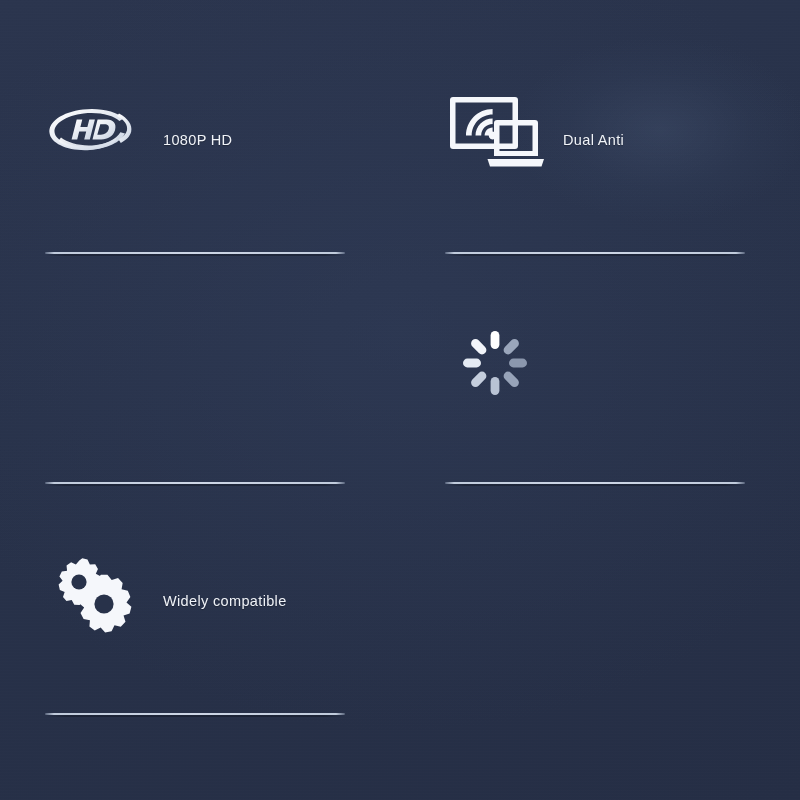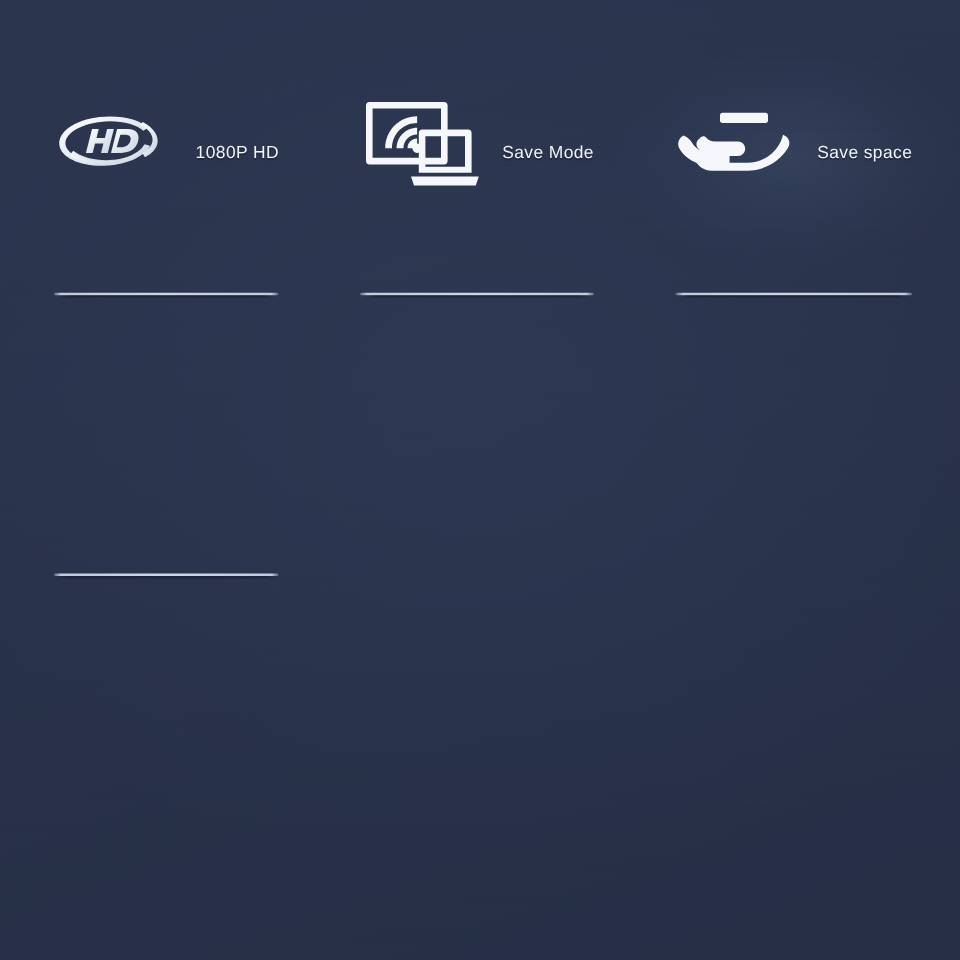--- a/index.html
+++ b/index.html
@@ -39,24 +39,24 @@
       repeating-linear-gradient(0deg,  rgba(255,255,255,.10) 0 1px, rgba(0,0,0,0) 1px 3px),
       repeating-linear-gradient(90deg, rgba(255,255,255,.07) 0 1px, rgba(0,0,0,0) 1px 3px);
     pointer-events: none;
   }
 
   
   #feature-grid {
     position: absolute;
     inset: 0;
     display: grid;
-    grid-template-columns: 1fr 1fr 1fr 1fr;
+    grid-template-columns: 1fr 1fr;
     grid-template-rows: 1fr 1fr 1fr;
-    column-gap: 68px;
-    padding: 36px 55px 60px 45px;
+    column-gap: 100px;
+    padding: 48px 55px 60px 45px;
   }
 
   .feature-cell {
     position: relative;
     display: flex;
     align-items: flex-start;
     padding-top: 46px;
   }
 
   .feature-row {
@@ -207,68 +207,26 @@
             <path d="M43.6 37.6 a3.9 3.9 0 1 0 0.01 0 Z"></path>
           </g>
 
           <g fill="#f5f7fb">
             <path d="M48 26 H86 A3 3 0 0 1 89 29 V62 H45 V29 A3 3 0 0 1 48 26 Z
                      M50.5 31.5 V57 H83.5 V31.5 Z"></path>
             <path d="M38.5 65 H95 L92.5 72.5 H41 Z"></path>
           </g>
         </svg>
       </div>
-      <div class="feature-label">Save Mode</div>
-    </div>
-    <div class="divider"></div>
-  </div>
-
-  <div class="feature-cell">
-    <div class="feature-row">
-      <div class="feature-icon">
-        <svg width="100" height="58" viewBox="0 0 100 58">
-          <g fill="#f5f7fb">
-
-            <rect x="37" y="3" width="40" height="8.5" rx="2.2"></rect>
-
-            <path d="M6.5 22.0
-                     C 2.0 24.6, 1.0 29.6, 3.6 33.6
-                     C 8.8 41.6, 17.4 46.4, 27.0 46.4
-                     L 45.0 46.4
-                     L 45.0 36.0
-                     L 28.4 36.0
-                     C 22.6 36.0, 17.6 33.4, 14.4 28.9
-                     L 13.0 27.0
-                     C 11.2 24.5, 9.0 22.9, 6.5 22.0 Z"></path>
-
-            <path d="M20.0 24.4
-                     C 17.3 26.1, 16.6 29.6, 18.4 32.2
-                     C 21.4 36.4, 26.2 38.9, 31.4 38.9
-                     L 52.0 38.9
-                     C 55.3 38.9, 58.0 36.2, 58.0 32.9
-                     C 58.0 29.6, 55.3 26.9, 52.0 26.9
-                     L 32.6 26.9
-                     C 29.8 26.9, 27.2 25.7, 25.4 23.6
-                     C 24.1 22.1, 21.8 21.9, 20.0 24.4 Z"></path>
-
-            <path d="M89.5 21.2
-                     C 94.4 23.0, 96.3 28.0, 93.6 32.4
-                     C 86.4 44.0, 73.6 51.2, 59.8 51.2
-                     L 30.0 51.2
-                     C 24.0 51.2, 19.0 47.9, 16.4 43.0
-                     L 26.0 41.0
-                     C 27.6 43.3, 30.2 44.7, 33.1 44.7
-                     L 59.8 44.7
-                     C 70.4 44.7, 80.2 39.2, 85.8 30.3
-                     C 87.3 27.9, 88.6 24.6, 89.5 21.2 Z"></path>
-          </g>
-        </svg>
-      </div>
-      <div class="feature-label">Save space</div>
-    </div>
+      <div class="feature-label">Dual Anti</div>
+    </div>
+    <div class="divider"></div>
+  </div>
+
+  <div class="feature-cell">
     <div class="divider"></div>
   </div>
 
   <div class="feature-cell">
     <div class="feature-row">
       <div class="feature-icon">
         <svg width="76" height="76" viewBox="0 0 76 76">
           <g transform="translate(38,38)">
 
             <g>
@@ -282,17 +240,60 @@
               <rect x="-4.4" y="-32" width="8.8" height="18" rx="4.4" fill="#f2f5fa" transform="rotate(315)"></rect>
             </g>
           </g>
         </svg>
       </div>
     </div>
     <div class="divider"></div>
   </div>
 
   <div class="feature-cell">
+    <div class="feature-row">
+      <div class="feature-icon">
+        <svg width="86" height="80" viewBox="0 0 86 80">
+          <defs>
+
+            <g id="gearShape">
+              <path d="M0,-30 L5.4,-29.2 L7.6,-24.0 L13.6,-25.6 L17.0,-21.2 L15.0,-15.8
+                       L21.2,-17.0 L25.6,-13.6 L24.0,-7.6 L29.2,-5.4 L30,0
+                       L29.2,5.4 L24.0,7.6 L25.6,13.6 L21.2,17.0 L15.0,15.8
+                       L17.0,21.2 L13.6,25.6 L7.6,24.0 L5.4,29.2 L0,30
+                       L-5.4,29.2 L-7.6,24.0 L-13.6,25.6 L-17.0,21.2 L-15.0,15.8
+                       L-21.2,17.0 L-25.6,13.6 L-24.0,7.6 L-29.2,5.4 L-30,0
+                       L-29.2,-5.4 L-24.0,-7.6 L-25.6,-13.6 L-21.2,-17.0 L-15.0,-15.8
+                       L-17.0,-21.2 L-13.6,-25.6 L-7.6,-24.0 L-5.4,-29.2 Z"></path>
+            </g>
+          </defs>
+          <g fill="#f5f7fb">
+
+            <g transform="translate(27,29) scale(0.80) rotate(8)">
+              <path d="M0,-30 L6.6,-29.3 L10.4,-23.6 L17.0,-24.8 L21.2,-19.4 L19.4,-13.0
+                       L25.6,-10.9 L27.5,-4.2 L23.0,0.8 L27.5,5.8 L25.0,12.3
+                       L18.6,13.8 L19.9,20.4 L14.6,24.9 L8.4,22.6 L4.8,28.4
+                       L-1.9,29.0 L-5.9,23.6 L-12.2,25.8 L-17.2,21.4 L-16.0,14.9
+                       L-22.3,13.1 L-24.8,6.6 L-20.5,1.4 L-25.2,-3.4 L-23.1,-10.0
+                       L-16.7,-11.8 L-18.3,-18.3 L-13.2,-23.0 L-6.9,-21.0 L-3.4,-26.8 Z"></path>
+            </g>
+
+            <circle cx="27" cy="29" r="7.6" fill="#28324a"></circle>
+
+            <g transform="translate(52,51) scale(0.98) rotate(-6)">
+              <path d="M0,-30 L6.6,-29.3 L10.4,-23.6 L17.0,-24.8 L21.2,-19.4 L19.4,-13.0
+                       L25.6,-10.9 L27.5,-4.2 L23.0,0.8 L27.5,5.8 L25.0,12.3
+                       L18.6,13.8 L19.9,20.4 L14.6,24.9 L8.4,22.6 L4.8,28.4
+                       L-1.9,29.0 L-5.9,23.6 L-12.2,25.8 L-17.2,21.4 L-16.0,14.9
+                       L-22.3,13.1 L-24.8,6.6 L-20.5,1.4 L-25.2,-3.4 L-23.1,-10.0
+                       L-16.7,-11.8 L-18.3,-18.3 L-13.2,-23.0 L-6.9,-21.0 L-3.4,-26.8 Z"></path>
+            </g>
+            <circle cx="52" cy="51" r="9.6" fill="#28324a"></circle>
+          </g>
+        </svg>
+      </div>
+      <div class="feature-label">Widely compatible</div>
+    </div>
     <div class="divider"></div>
   </div>
 
 
 </div>
 
 </body></html>

